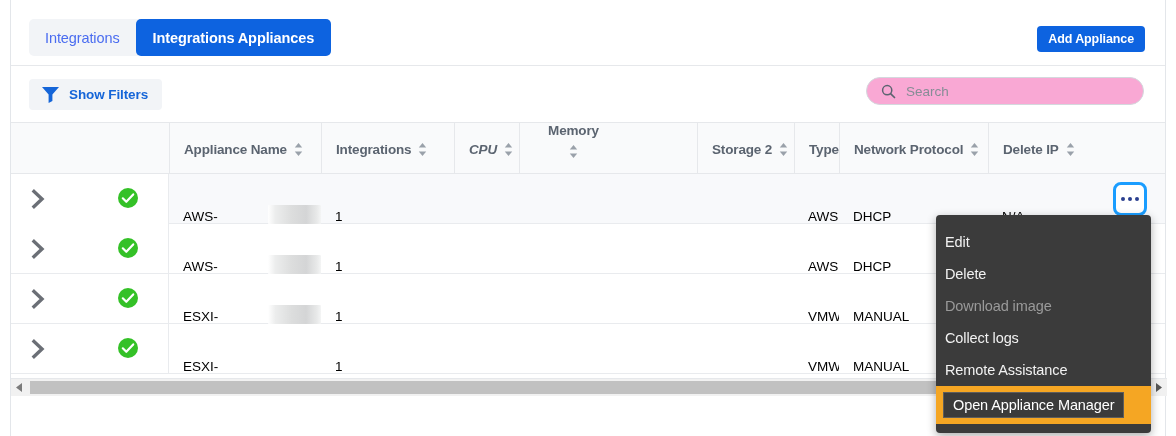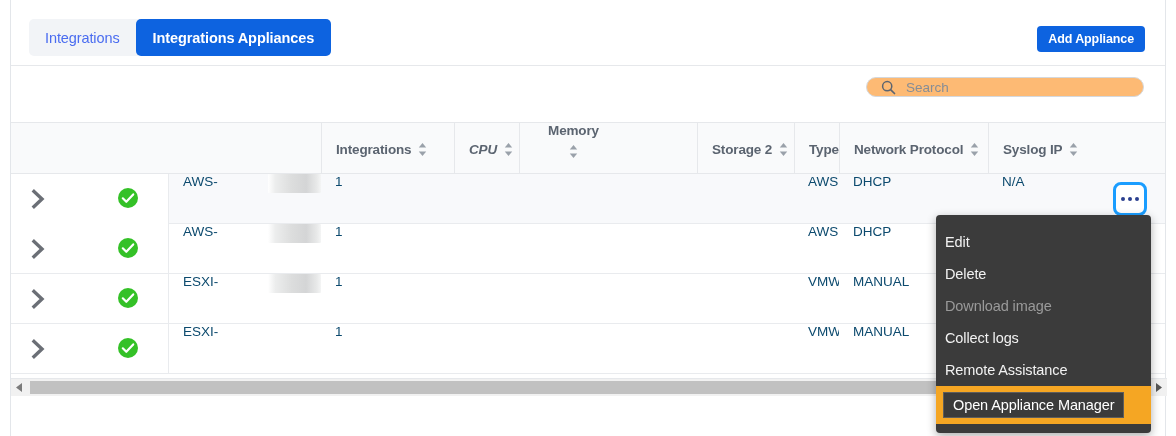--- a/index.html
+++ b/index.html
@@ -115,24 +115,24 @@
     font-weight: bold;
     color: #1565d8;
     letter-spacing: -0.1px;
   }
 
   .search-wrap {
     position: absolute;
     right: 21px;
     top: 11px;
     width: 278px;
-    height: 20px;
+    height: 28px;
     border: 1px solid #d4d8dd;
     border-radius: 16px;
-    background: #fdba74;
+    background: #f9a8d4;
     display: flex;
     align-items: center;
     padding-left: 14px;
     gap: 10px;
   }
   .search-input {
     border: none;
     outline: none;
     background: transparent;
     font-family: "Liberation Sans", sans-serif;
@@ -183,24 +183,24 @@
     height: 50px;
     border-bottom: 1px solid #e9ebee;
     background: #ffffff;
   }
   .row.hovered { background: #f8f9fb; }
   .row .cell {
     position: absolute;
     top: 0;
     height: 50px;
     display: flex;
-    align-items: flex-start;
+    align-items: flex-end;
     padding-left: 14px;
     font-size: 13.5px;
-    color: #0c4a6e;
+    color: #000000;
     white-space: nowrap;
     overflow: hidden;
     gap: 48px;
   }
   .row.hovered .cell-left {
     background: #ffffff;
   }
   .cell-left {
     position: absolute;
     left: 0; top: 0;
@@ -334,32 +334,45 @@
 
     <div class="tabbar">
       <div class="tabgroup">
         <div class="tab">Integrations</div>
         <div class="tab active">Integrations Appliances</div>
       </div>
       <button class="add-btn">Add Appliance</button>
     </div>
 
     <div class="filterbar">
+      <div class="show-filters">
+        <svg class="funnel" width="19" height="17" viewBox="0 0 19 17">
+          <path d="M1 1 h17 l-6.6 7.4 v6.6 l-3.8 2 v-8.6 z" fill="#1565d8"></path>
+        </svg>
+        <span>Show Filters</span>
+      </div>
 
       <div class="search-wrap">
         <svg width="15" height="15" viewBox="0 0 16 16">
           <circle cx="6.6" cy="6.6" r="4.9" fill="none" stroke="#5b6470" stroke-width="1.6"></circle>
           <line x1="10.2" y1="10.2" x2="14.4" y2="14.4" stroke="#5b6470" stroke-width="1.8" stroke-linecap="round"></line>
         </svg>
         <input class="search-input" type="text" placeholder="Search" style="">
       </div>
     </div>
 
     <div class="table-region">
       <div class="thead" id="thead">
+          <div class="th" style="left: 158px; width: 152px;">
+            <span>Appliance Name</span>
+            <svg class="sorter" width="9" height="13" viewBox="0 0 9 13">
+              <path d="M4.5 0 L8.2 4.6 L0.8 4.6 Z" fill="#9aa1aa"></path>
+              <path d="M4.5 13 L8.2 8.4 L0.8 8.4 Z" fill="#9aa1aa"></path>
+            </svg>
+          </div>
           <div class="th" style="left: 310px; width: 133px;">
             <span>Integrations</span>
             <svg class="sorter" width="9" height="13" viewBox="0 0 9 13">
               <path d="M4.5 0 L8.2 4.6 L0.8 4.6 Z" fill="#9aa1aa"></path>
               <path d="M4.5 13 L8.2 8.4 L0.8 8.4 Z" fill="#9aa1aa"></path>
             </svg>
           </div>
           <div class="th" style="left: 443px; width: 65px; font-style: italic;">
             <span>CPU</span>
             <svg class="sorter" width="9" height="13" viewBox="0 0 9 13">
@@ -385,21 +398,21 @@
             <span>Type</span>
           </div>
           <div class="th" style="left: 828px; width: 149px;">
             <span>Network Protocol</span>
             <svg class="sorter" width="9" height="13" viewBox="0 0 9 13">
               <path d="M4.5 0 L8.2 4.6 L0.8 4.6 Z" fill="#9aa1aa"></path>
               <path d="M4.5 13 L8.2 8.4 L0.8 8.4 Z" fill="#9aa1aa"></path>
             </svg>
           </div>
           <div class="th" style="left: 977px; width: 115px;">
-            <span>Syslog IP</span>
+            <span>Delete IP</span>
             <svg class="sorter" width="9" height="13" viewBox="0 0 9 13">
               <path d="M4.5 0 L8.2 4.6 L0.8 4.6 Z" fill="#9aa1aa"></path>
               <path d="M4.5 13 L8.2 8.4 L0.8 8.4 Z" fill="#9aa1aa"></path>
             </svg>
           </div>
         </div>
       <div id="tbody">
           <div class="row hovered">
             <div class="cell-left">
               <svg class="chev" width="20" height="20" viewBox="0 0 20 20">

